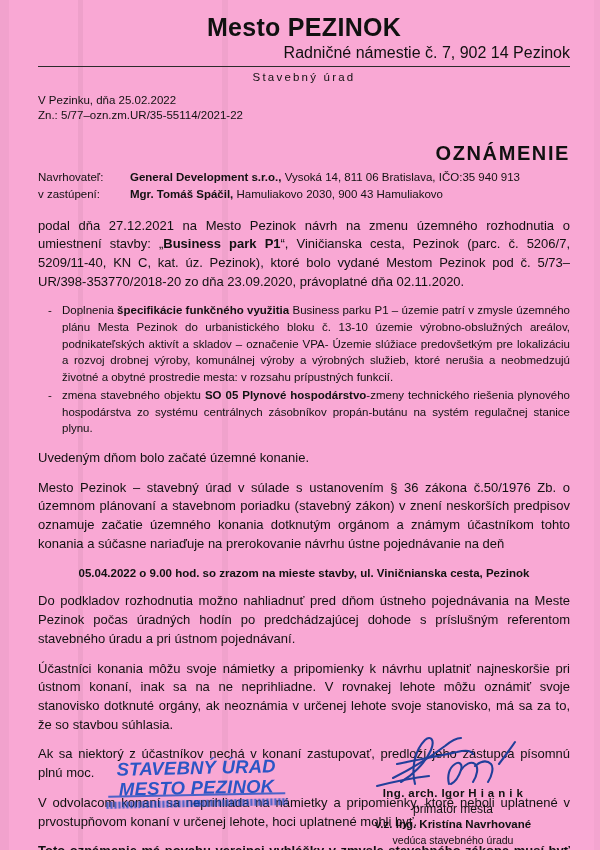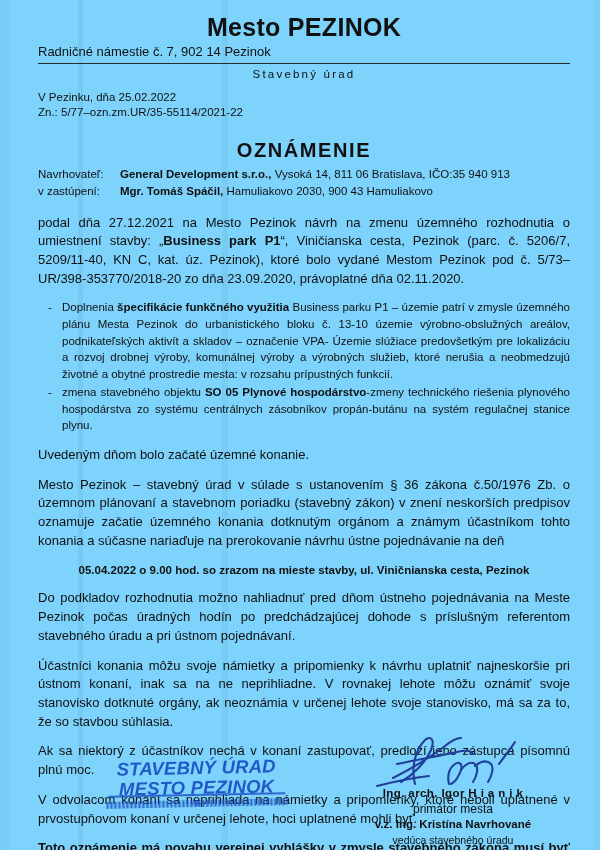--- a/index.html
+++ b/index.html
@@ -4,21 +4,21 @@
 <style>
   html, body {
     margin: 0;
     padding: 0;
     background: #808080;
   }
   .page {
     position: relative;
     width: 600px;
     height: 850px;
-    background: #7dd3fc;
+    background: #f9a8d4;
     overflow: hidden;
     font-family: "Liberation Sans", sans-serif;
     color: #111111;
     box-sizing: border-box;
   }
   
   .scan-fold-a, .scan-fold-b, .scan-fold-c {
     position: absolute;
     top: 0;
     bottom: 0;
@@ -37,22 +37,22 @@
   
   .org-title {
     text-align: center;
     font-size: 25px;
     font-weight: bold;
     letter-spacing: 0.3px;
     margin: 6px 0 2px 0;
     line-height: 1.1;
   }
   .org-address {
-    text-align: left;
-    font-size: 13px;
+    text-align: right;
+    font-size: 16px;
     margin: 0 0 4px 0;
   }
   .rule {
     border: 0;
     border-top: 1px solid #2b2b2b;
     margin: 3px 0 4px 0;
   }
   .dept {
     text-align: center;
     font-size: 11.5px;
@@ -61,40 +61,40 @@
   }
   .ref-block {
     font-size: 11.5px;
     line-height: 1.38;
     margin: 0 0 18px 0;
   }
   .ref-line { margin: 0; }
 
   
   .doc-title {
-    text-align: center;
+    text-align: right;
     font-size: 20px;
     font-weight: bold;
     letter-spacing: 1.6px;
     margin: 6px 0 4px 0;
   }
   .doc-subtitle {
     text-align: center;
     font-size: 11px;
     margin: 0 0 18px 0;
   }
 
   
   .parties {
     font-size: 11.5px;
     line-height: 1.45;
     margin: 0 0 14px 0;
   }
   .party-row { display: flex; }
-  .party-label { width: 82px; flex: none; }
+  .party-label { width: 92px; flex: none; }
   .party-value { flex: 1; }
   b, strong { font-weight: bold; }
 
   
   p.body {
     font-size: 13px;
     line-height: 1.44;
     text-align: justify;
     text-justify: inter-word;
     margin: 0 0 11px 0;

